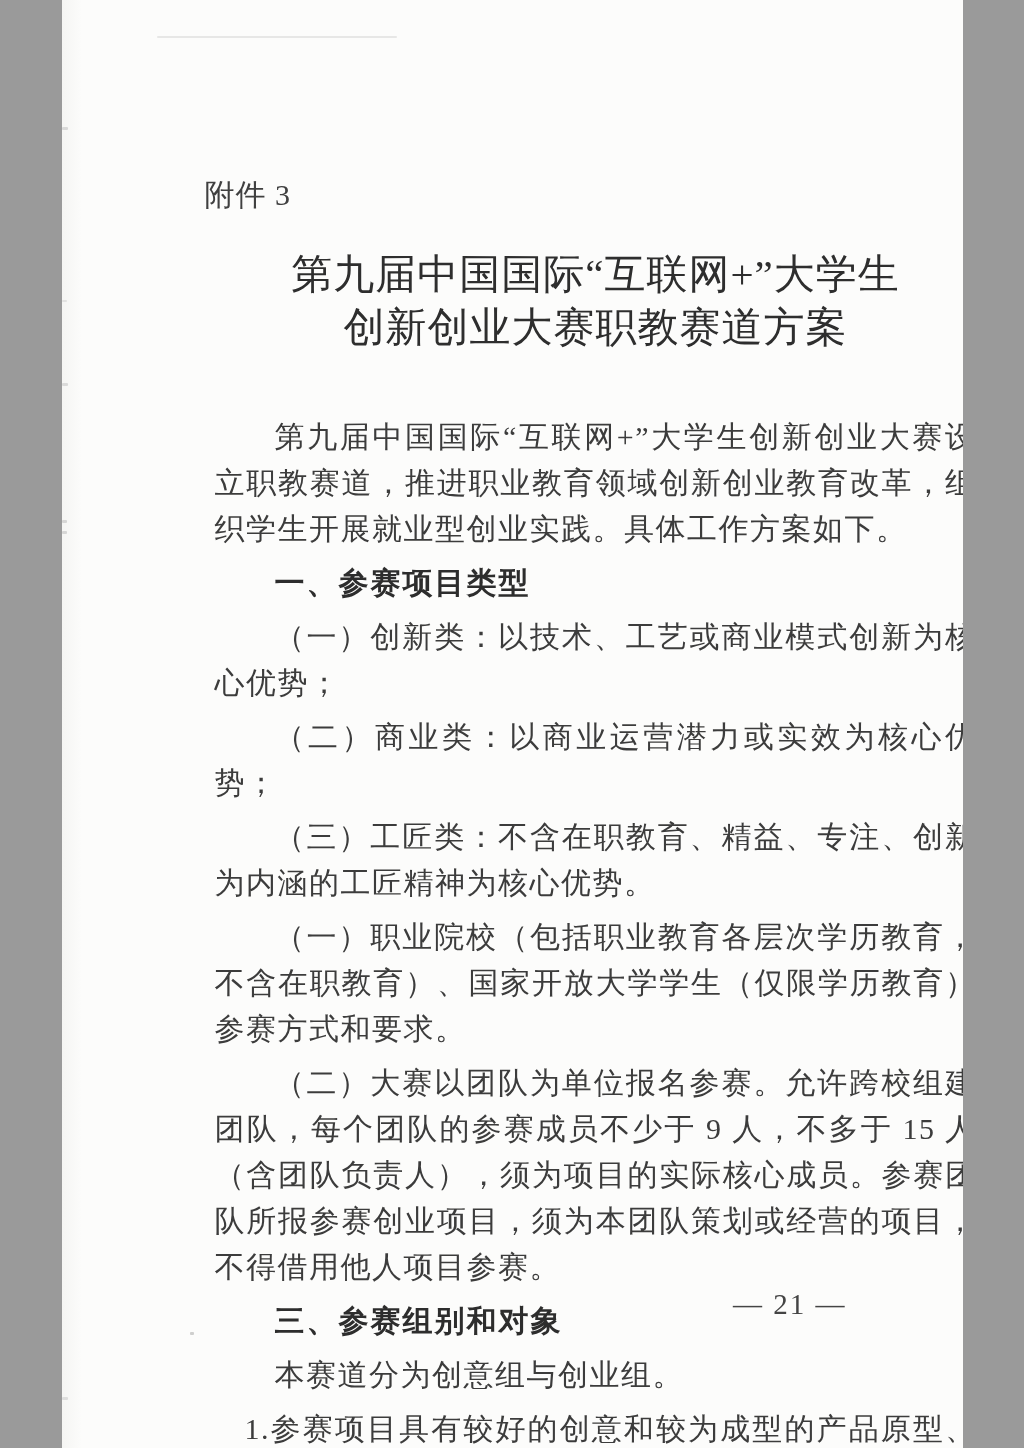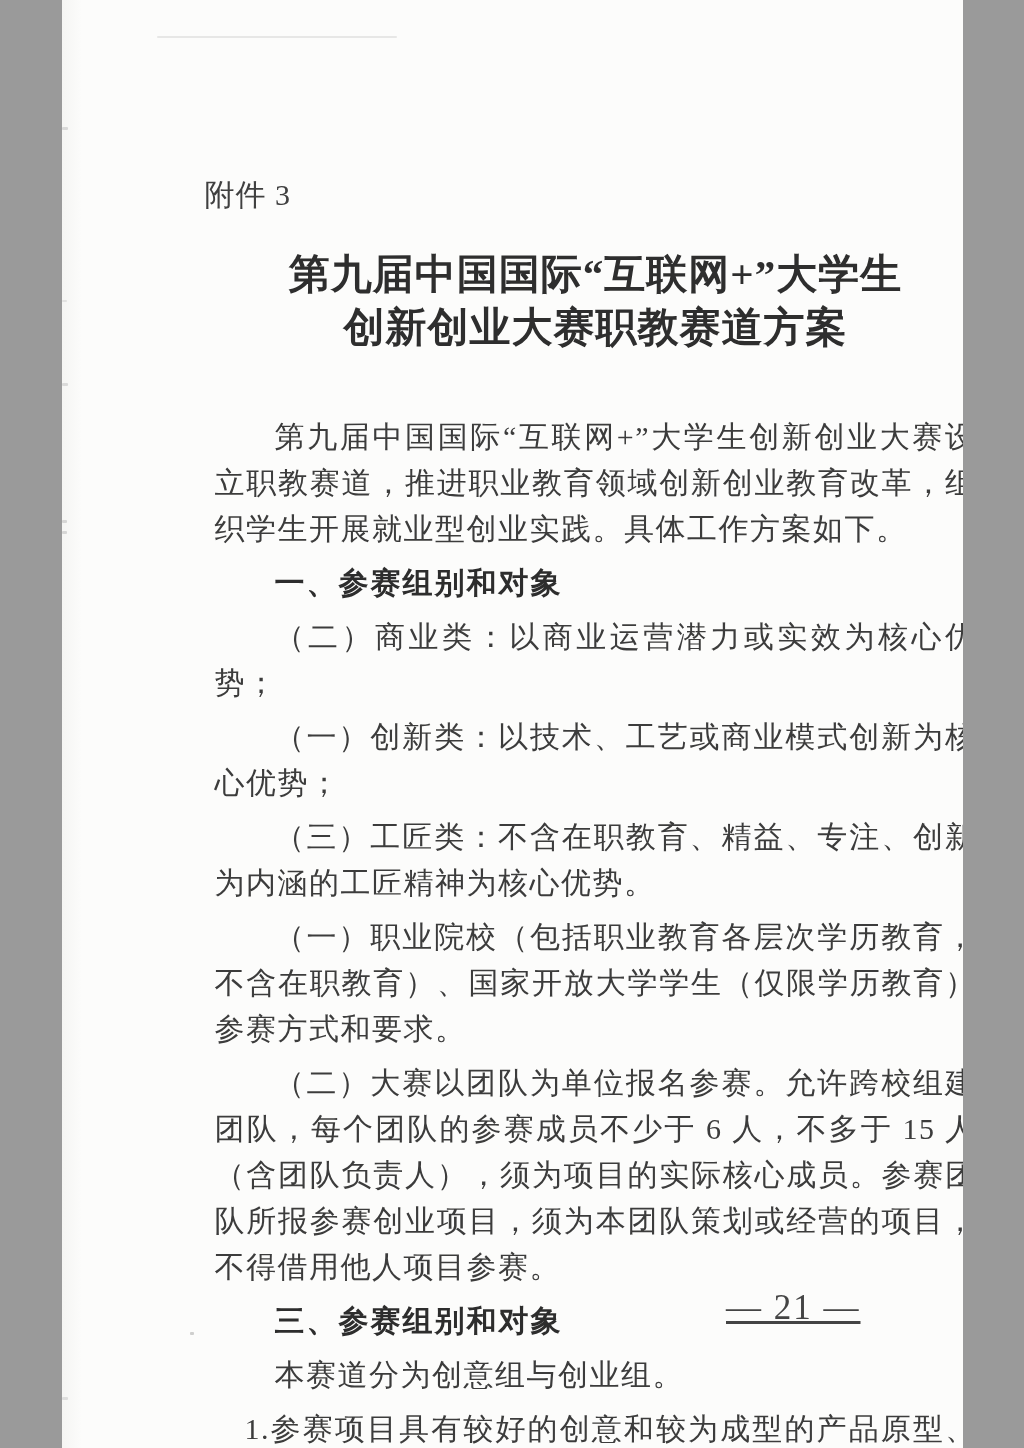--- a/index.html
+++ b/index.html
@@ -39,21 +39,21 @@
   }
   .title {
     position: absolute;
     left: 145px;
     top: 248px;
     width: 778px;
     margin: 0;
     text-align: center;
     font-size: 41px;
     line-height: 53px;
-    font-weight: 700;
+    font-weight: 400;
     color: #2e2e2e;
     letter-spacing: 1px;
   }
   .title .tline { display: block; }
 
   .doc-body {
     position: absolute;
     left: 145px;
     top: 406px;
     width: 778px;
@@ -69,26 +69,25 @@
   .item     { text-indent: 2em; }
   .num-item { text-indent: 1em; }
   .heading  {
     text-indent: 2em;
     font-weight: 700;
     color: #2d2d2d;
     letter-spacing: 2px;
   }
   .footer {
     position: absolute;
-    right: 102px;
+    right: 116px;
     top: 1288px;
-    font-size: 35px;
+    font-size: 29px;
     letter-spacing: 2px;
     color: #444444;
-    text-decoration: underline;
   }
 </style>
 </head>
 <body>
 
 <div class="page">
 
   <span class="artifact a-topline"></span>
   <span class="artifact a-edge1"></span>
   <span class="artifact a-edge2"></span>
@@ -100,26 +99,26 @@
 
   <div class="attachment">附件 3</div>
 
   <h1 class="title">
     <span class="tline">第九届中国国际“互联网+”大学生</span>
     <span class="tline">创新创业大赛职教赛道方案</span>
   </h1>
 
   <div class="doc-body">
     <p class="para">第九届中国国际“互联网+”大学生创新创业大赛设立职教赛道，推进职业教育领域创新创业教育改革，组织学生开展就业型创业实践。具体工作方案如下。</p>
-    <p class="heading">一、参赛组别和对象</p>
+    <p class="heading">一、参赛项目类型</p>
+    <p class="item">（一）创新类：以技术、工艺或商业模式创新为核心优势；</p>
     <p class="item">（二）商业类：以商业运营潜力或实效为核心优势；</p>
-    <p class="item">（一）创新类：以技术、工艺或商业模式创新为核心优势；</p>
     <p class="item">（三）工匠类：不含在职教育、精益、专注、创新为内涵的工匠精神为核心优势。</p>
     <p class="item">（一）职业院校（包括职业教育各层次学历教育，不含在职教育）、国家开放大学学生（仅限学历教育）参赛方式和要求。</p>
-    <p class="item">（二）大赛以团队为单位报名参赛。允许跨校组建团队，每个团队的参赛成员不少于 6 人，不多于 15 人（含团队负责人），须为项目的实际核心成员。参赛团队所报参赛创业项目，须为本团队策划或经营的项目，不得借用他人项目参赛。</p>
+    <p class="item">（二）大赛以团队为单位报名参赛。允许跨校组建团队，每个团队的参赛成员不少于 9 人，不多于 15 人（含团队负责人），须为项目的实际核心成员。参赛团队所报参赛创业项目，须为本团队策划或经营的项目，不得借用他人项目参赛。</p>
     <p class="heading">三、参赛组别和对象</p>
     <p class="para">本赛道分为创意组与创业组。</p>
     <p class="num-item">1.参赛项目具有较好的创意和较为成型的产品原型、服务模</p>
   </div>
 
   <div class="footer">— 21 —</div>
 
 </div>
 
 </body></html>

